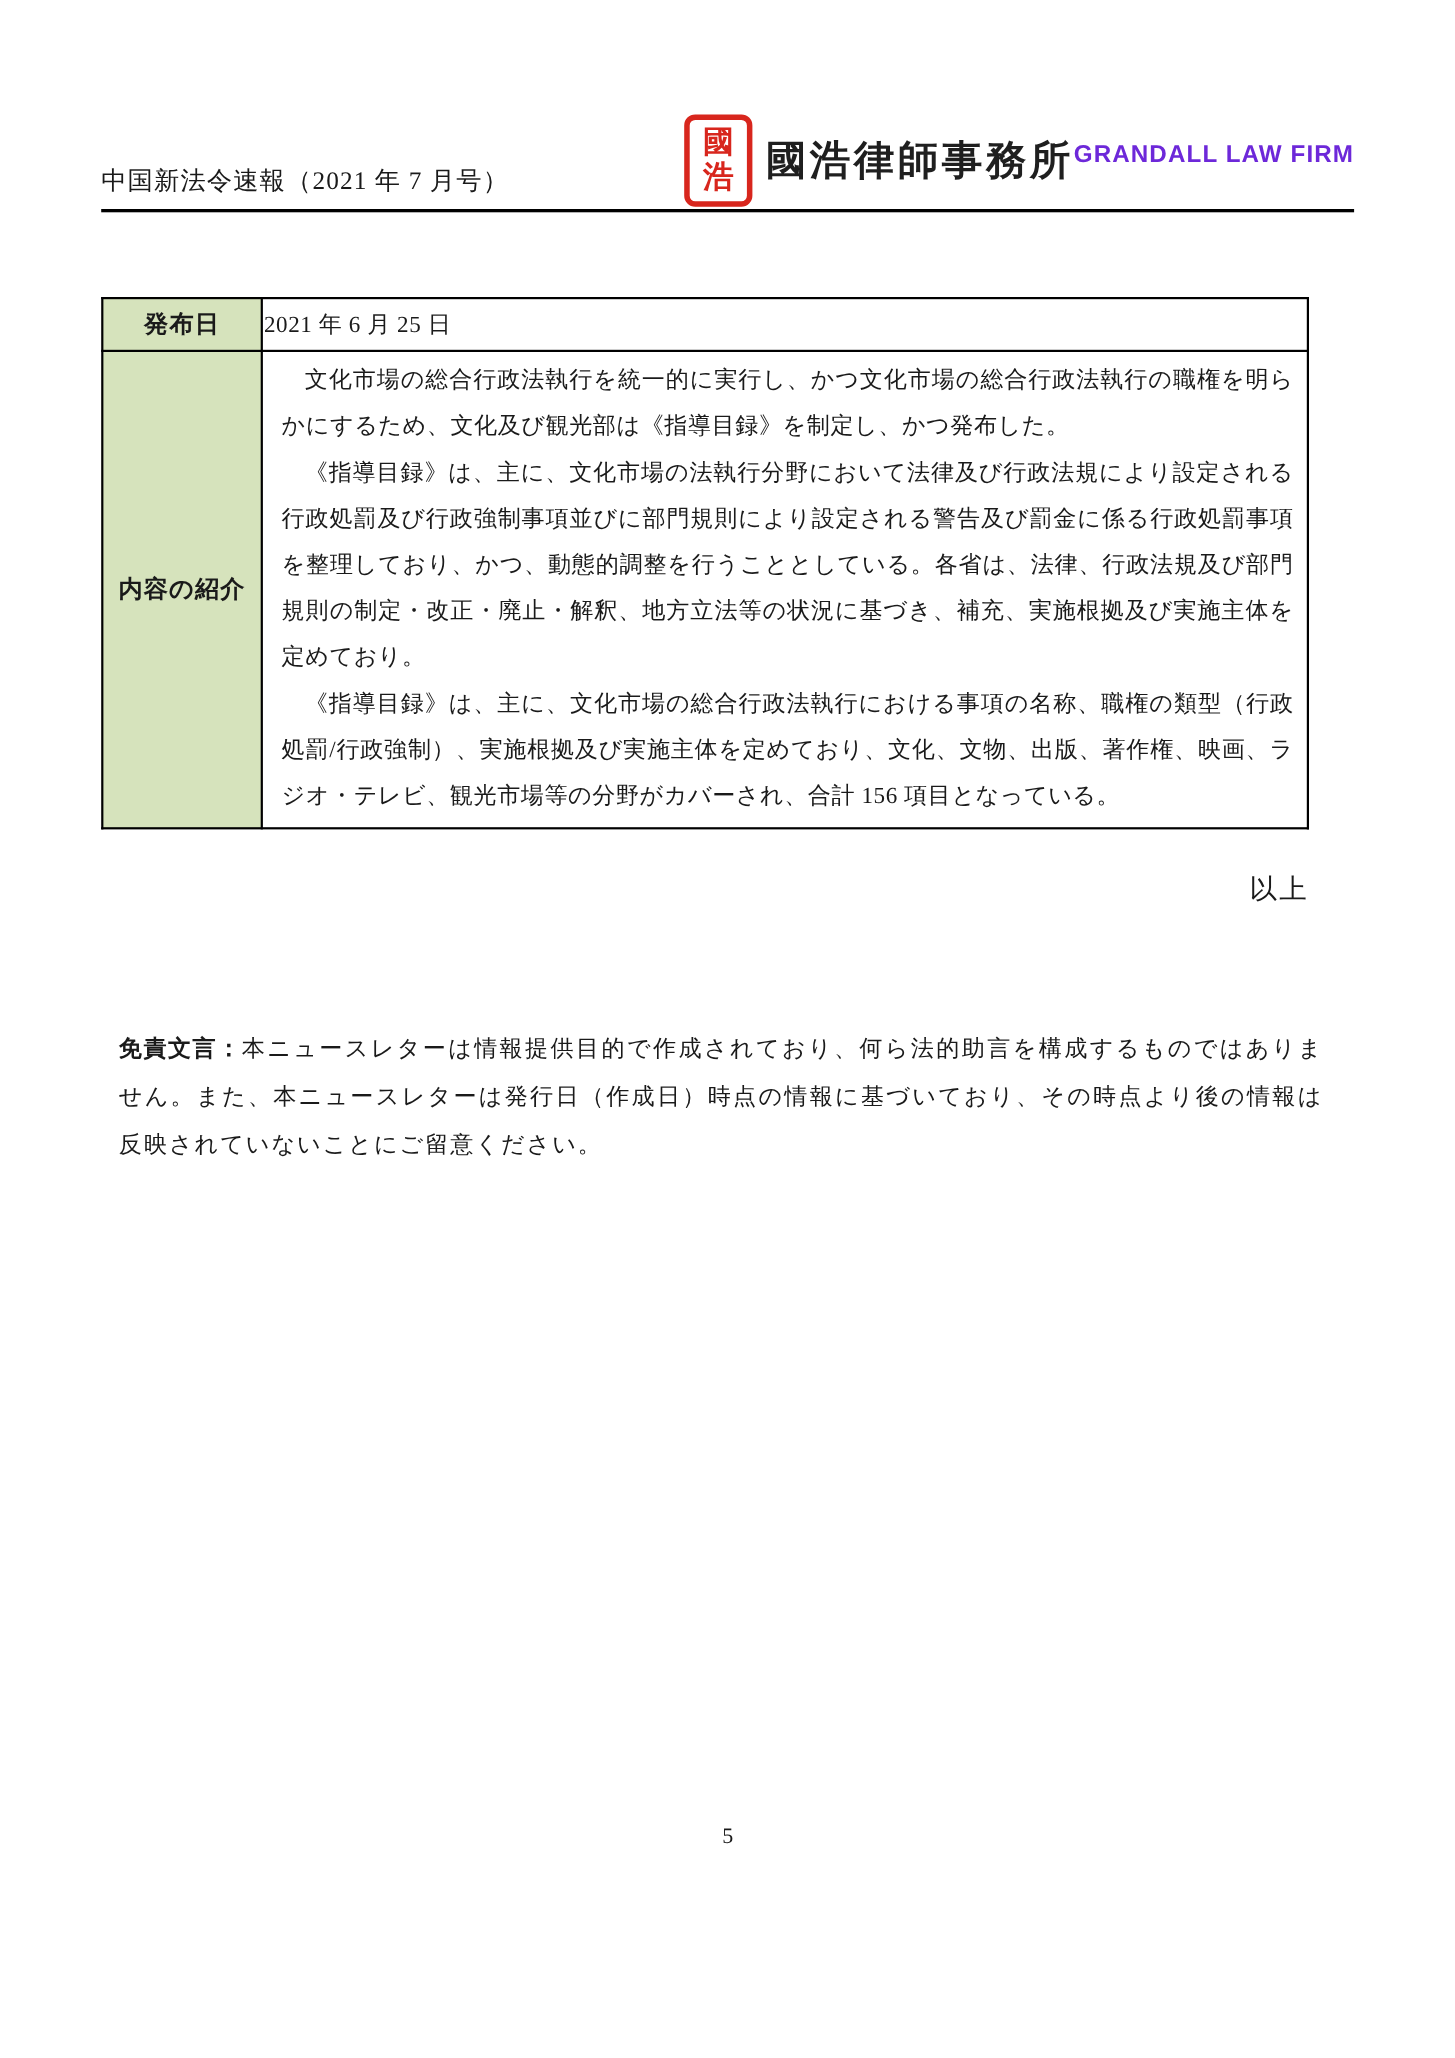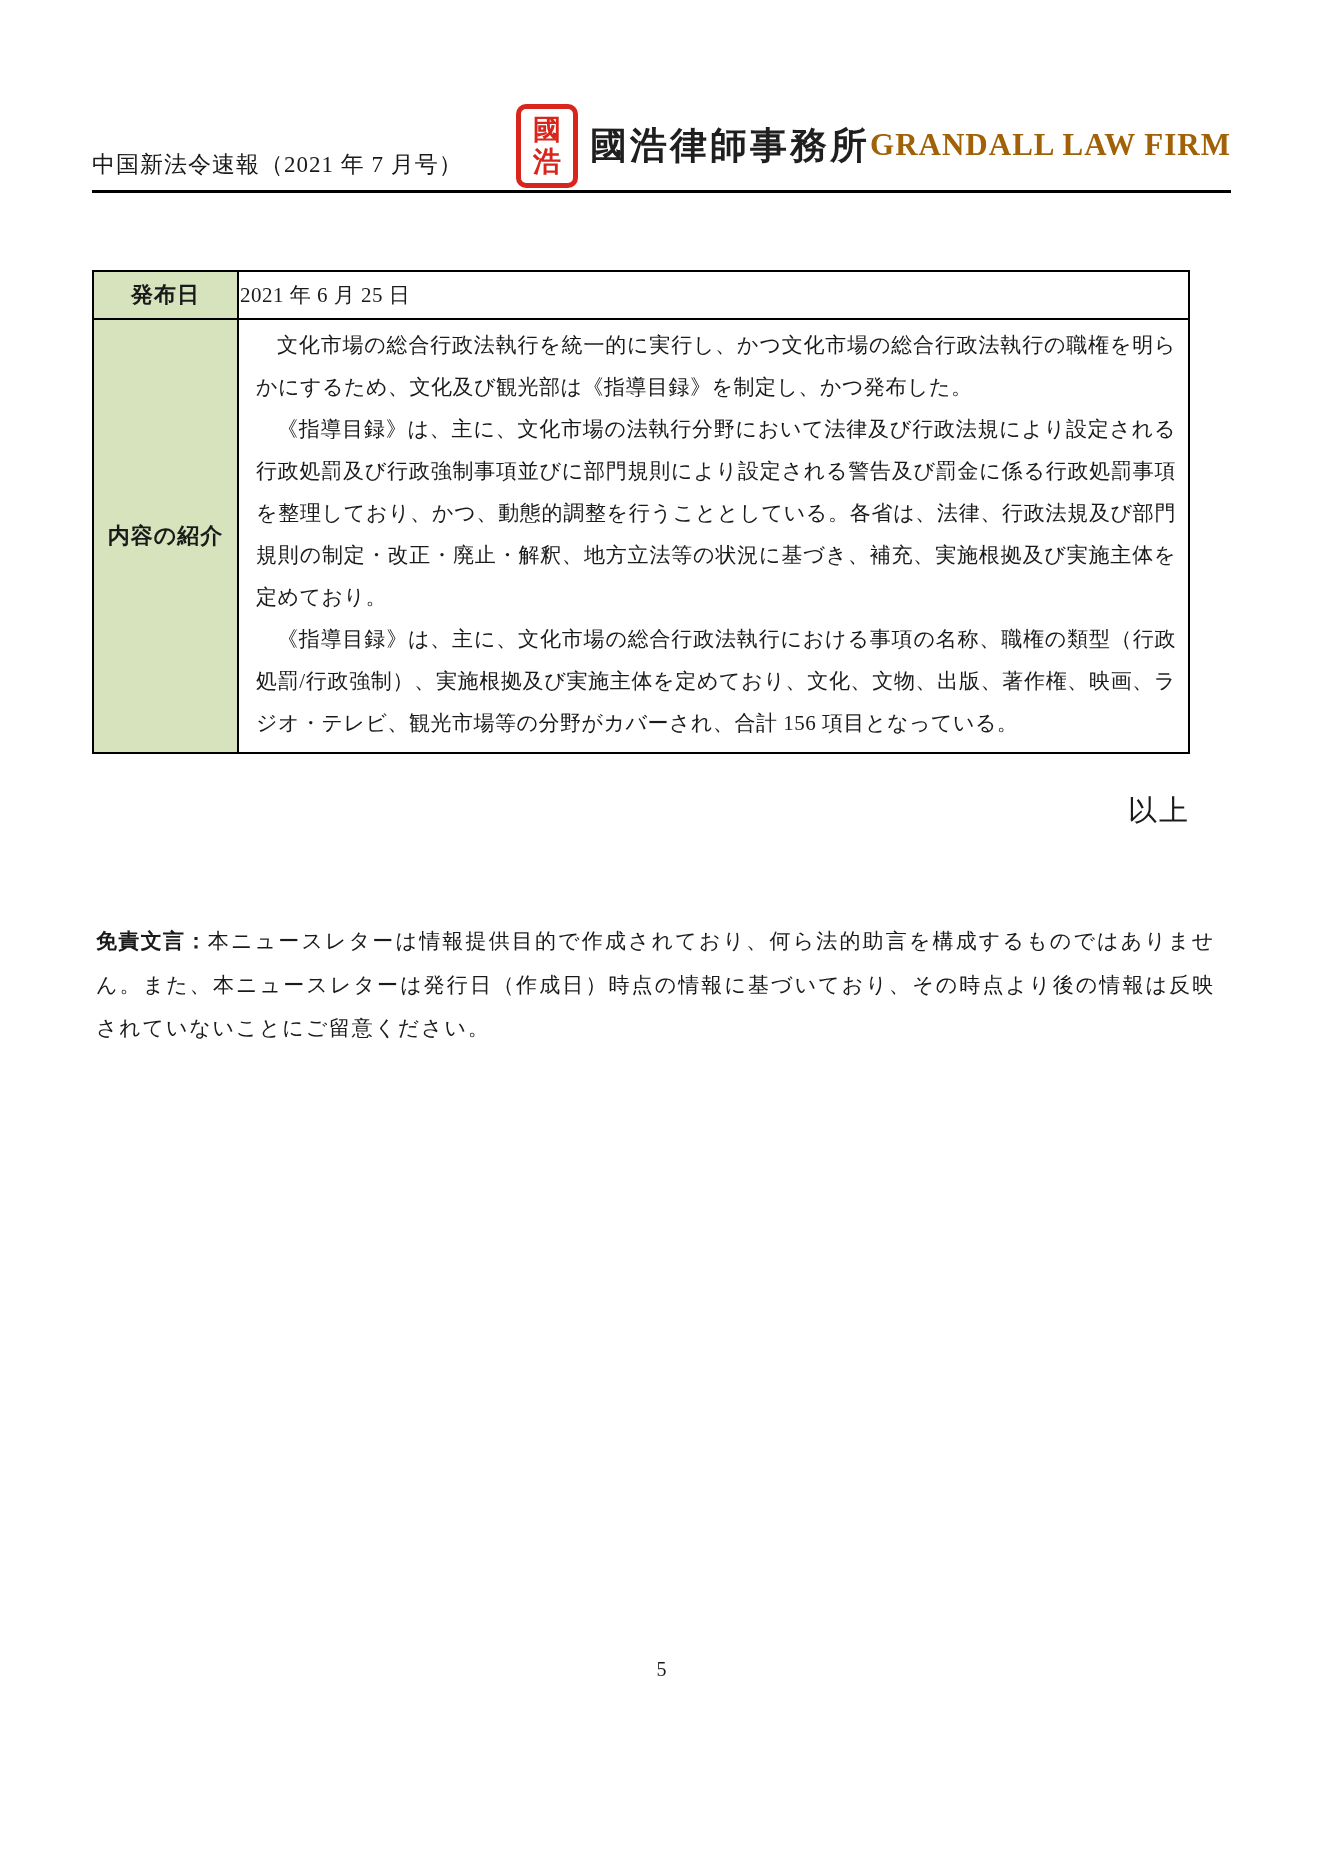--- a/index.html
+++ b/index.html
@@ -28,22 +28,22 @@
     display:flex; flex-direction:column; align-items:center; justify-content:center;
     color:#d8261d; font-weight:bold; font-size:28px; line-height:1.15;
     font-family:"Liberation Serif","DejaVu Serif",serif;
   }
   .firm-text { display:flex; flex-direction:row; line-height:1.08; }
   .firm-cjk {
     font-family:"Liberation Sans","DejaVu Sans",sans-serif;
     font-size:37px; font-weight:600; color:#1f1f1f; letter-spacing:3px;
   }
   .firm-en {
-    font-family:Liberation Serif, serif;
-    font-size:31px; font-weight:bold; color:#a16207; letter-spacing:1px;
+    font-family:Liberation Sans, sans-serif;
+    font-size:22px; font-weight:bold; color:#6d28d9; letter-spacing:1px;
     margin-top:2px;
   }
   .header-rule {
     position:absolute; top:190px; left:92px; width:1139px;
     border-top:3px solid #000;
   }
 
   
   .info-table {
     position:absolute; top:270px; left:92px; width:1098px;
@@ -61,29 +61,29 @@
     padding:4px 12px 8px 17px;
     font-size:21px; line-height:2.0;
     text-align:justify;
     letter-spacing:0.5px;
   }
   .content-cell p { margin:0; text-indent:1em; }
 
   
   .closing {
     position:absolute; top:791px; left:92px; width:1098px;
-    text-align:right; font-size:29px; padding-right:6px;
+    text-align:right; font-size:25px; padding-right:6px;
     letter-spacing:2px;
   }
   .disclaimer {
     position:absolute; top:916px; left:92px; width:1127px;
     font-size:21px; line-height:2.08;
     text-align:justify; letter-spacing:1.8px;
   }
-  .disclaimer p { margin:4px; }
+  .disclaimer p { margin:16px; }
   .bold-label { font-weight:bold; letter-spacing:1px; }
   .page-number {
     position:absolute; top:1658px; left:0; width:100%;
     text-align:center; font-size:20px;
   }
 </style>
 </head>
 <body>
 
 <div class="page">

